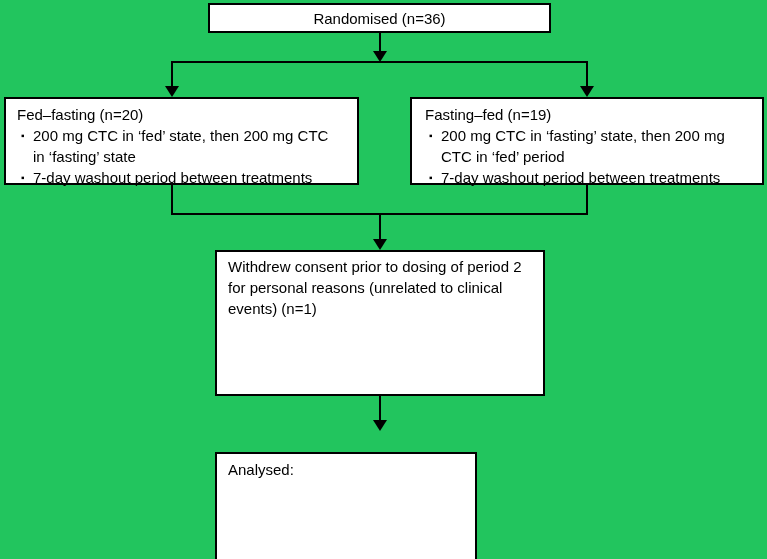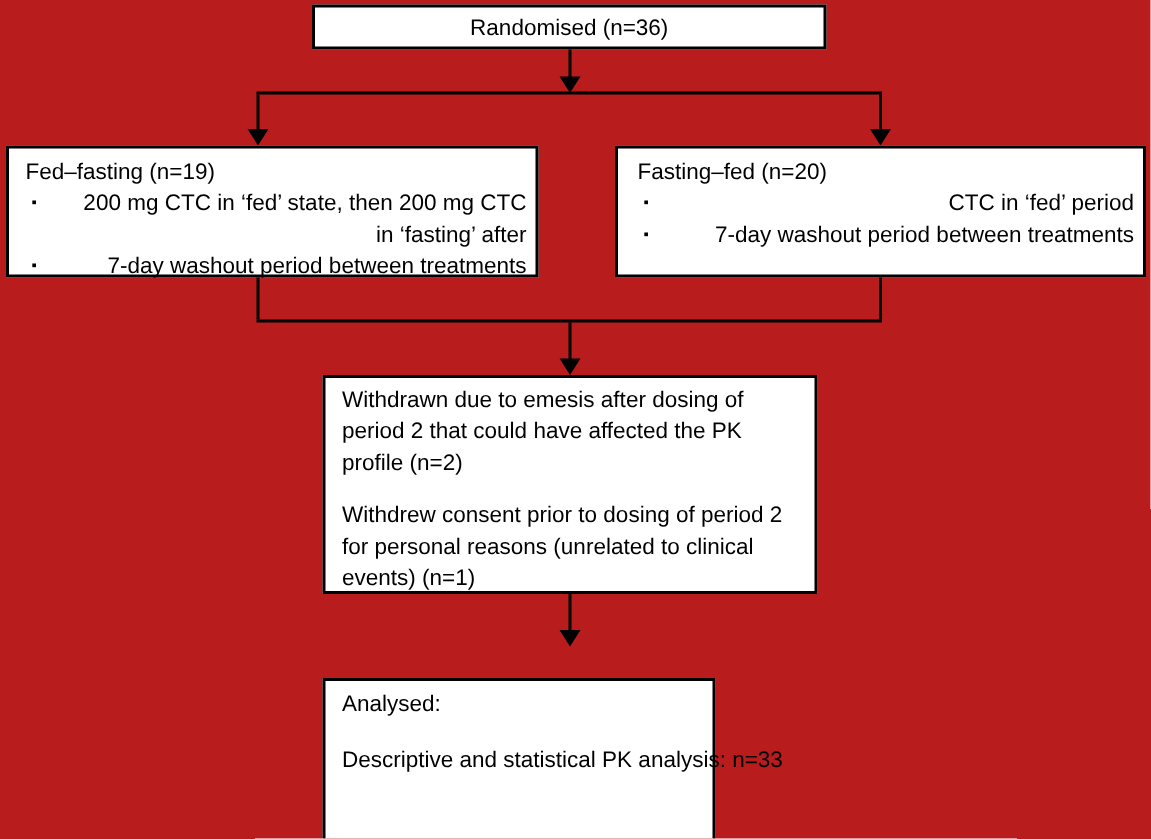--- a/index.html
+++ b/index.html
@@ -1,19 +1,19 @@
 <!DOCTYPE html>
 <html><head>
 <meta charset="utf-8">
 <style>
   html,body{margin:0;padding:0;background:#ffffff;}
   .canvas{
     position:relative;
     width:767px;height:559px;
-    background:#b91c1c;
+    background:#22c55e;
     font-family:"Liberation Sans","DejaVu Sans",sans-serif;
     color:#000000;
     overflow:hidden;
   }
   .box{
     position:absolute;
     box-sizing:border-box;
     border:2px solid #000000;
     background:#ffffff;
   }
@@ -34,21 +34,21 @@
   
   .box-fed-fasting{left:4px;top:97px;width:355px;height:88px;}
   .box-fasting-fed{left:410px;top:97px;width:354px;height:88px;}
   .side-body{padding:5px 6px 0 11px;font-size:15px;line-height:21px;}
   .line{white-space:nowrap;}
   .bullet-row{display:flex;align-items:flex-start;}
   .bullet{
     flex:0 0 12px;margin-left:4px;
     font-size:10px;line-height:21px;
   }
-  .btext{flex:1 1 auto;text-align:right;}
+  .btext{flex:1 1 auto;}
   .bl{display:block;white-space:nowrap;}
   
   .box-withdrawn{left:215px;top:250px;width:330px;height:146px;}
   .mid-body{padding:4px 6px 0 11px;font-size:15px;line-height:21px;}
   .para{white-space:pre;margin:0;}
   .para + .para{margin-top:14px;}
   
   .box-analysed{left:215px;top:452px;width:262px;height:124px;}
   .bot-body{padding:7px 4px 0 11px;font-size:15px;line-height:18.5px;}
   .spacer{height:18.5px;}
@@ -66,77 +66,74 @@
   <div class="vline" style="left:379px;top:33px;height:19px;"></div>
   <div class="arrowhead" style="left:373px;top:51px;"></div>
   <div class="hline" style="left:171px;top:61px;width:417px;"></div>
   <div class="vline" style="left:171px;top:63px;height:24px;"></div>
   <div class="arrowhead" style="left:165px;top:86px;"></div>
   <div class="vline" style="left:586px;top:63px;height:24px;"></div>
   <div class="arrowhead" style="left:580px;top:86px;"></div>
 
   <div class="box box-fed-fasting">
     <div class="side-body">
-      <div class="line">Fed–fasting (n=19)</div>
+      <div class="line">Fed–fasting (n=20)</div>
       <div class="bullet-row">
         <span class="bullet">▪</span>
         <span class="btext">
           <span class="bl">200 mg CTC in ‘fed’ state, then 200 mg CTC</span>
-          <span class="bl">in ‘fasting’ after</span>
+          <span class="bl">in ‘fasting’ state</span>
         </span>
       </div>
       <div class="bullet-row">
         <span class="bullet">▪</span>
         <span class="btext">
           <span class="bl">7-day washout period between treatments</span>
         </span>
       </div>
     </div>
   </div>
 
   <div class="box box-fasting-fed">
     <div class="side-body" style="padding-left:13px;">
-      <div class="line">Fasting–fed (n=20)</div>
+      <div class="line">Fasting–fed (n=19)</div>
       <div class="bullet-row">
         <span class="bullet">▪</span>
         <span class="btext">
+          <span class="bl">200 mg CTC in ‘fasting’ state, then 200 mg</span>
           <span class="bl">CTC in ‘fed’ period</span>
         </span>
       </div>
       <div class="bullet-row">
         <span class="bullet">▪</span>
         <span class="btext">
           <span class="bl">7-day washout period between treatments</span>
         </span>
       </div>
     </div>
   </div>
 
   <div class="vline" style="left:171px;top:185px;height:28px;"></div>
   <div class="vline" style="left:586px;top:185px;height:28px;"></div>
   <div class="hline" style="left:171px;top:213px;width:417px;"></div>
   <div class="vline" style="left:379px;top:215px;height:25px;"></div>
   <div class="arrowhead" style="left:373px;top:239px;"></div>
 
   <div class="box box-withdrawn">
     <div class="mid-body">
-      <p class="para">Withdrawn due to emesis after dosing of
-period 2 that could have affected the PK
-profile (n=2)</p>
       <p class="para">Withdrew consent prior to dosing of period 2
 for personal reasons (unrelated to clinical
 events) (n=1)</p>
     </div>
   </div>
 
   <div class="vline" style="left:379px;top:396px;height:25px;"></div>
   <div class="arrowhead" style="left:373px;top:420px;"></div>
 
   <div class="box box-analysed">
     <div class="bot-body">
       <div class="line">Analysed:</div>
       <div class="spacer"></div>
-      <div class="line">Descriptive and statistical PK analysis: n=33</div>
       <div class="spacer"></div>
     </div>
   </div>
 
 </div>
 
 </body></html>

